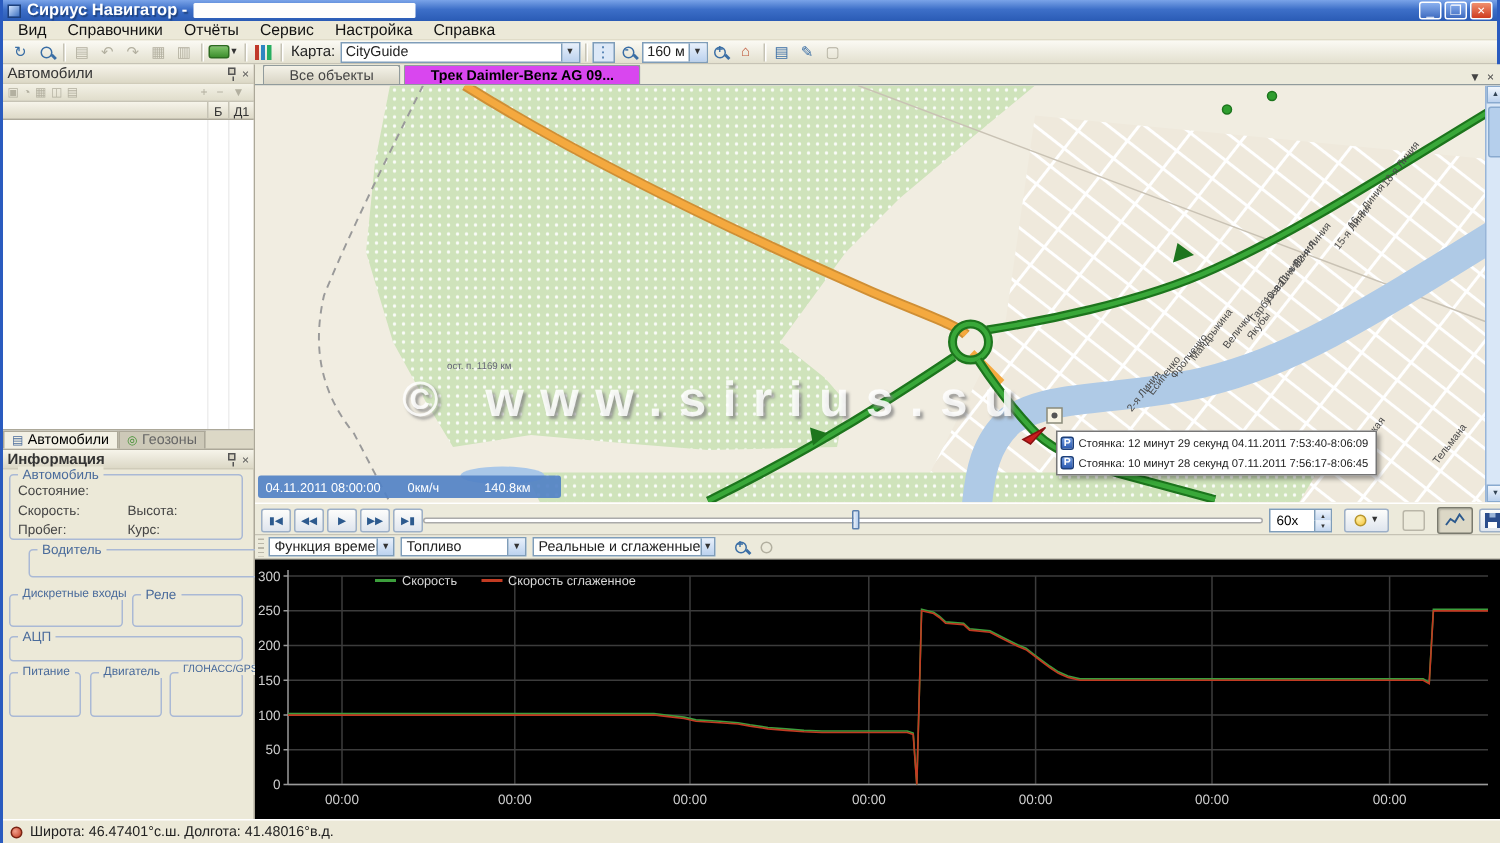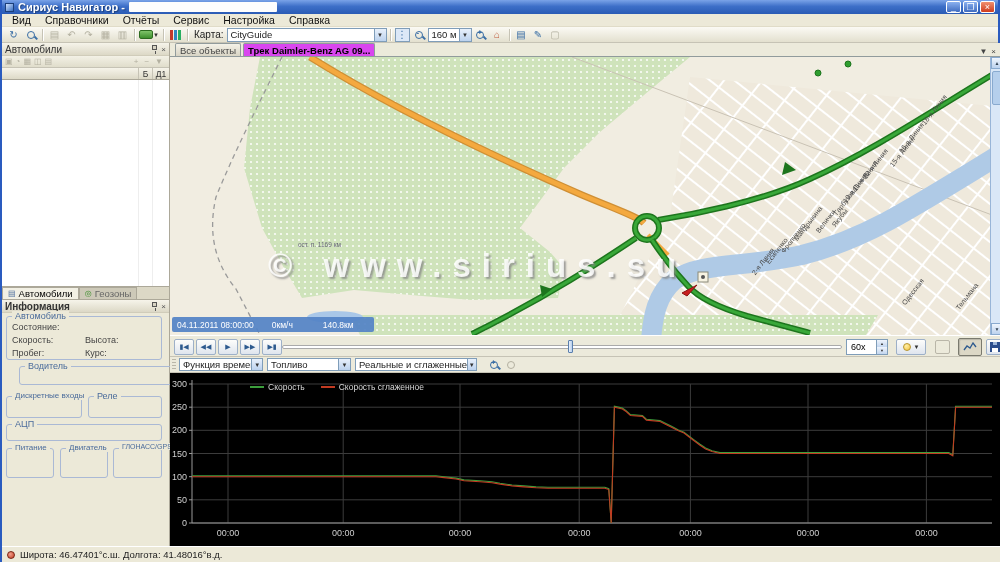--- a/index.html
+++ b/index.html
@@ -78,21 +78,21 @@
     color:#333; background:linear-gradient(180deg,#f6f4ea,#dcd8c6); border-bottom:1px solid #d0ccba; }
   .grp { position:absolute; border:1px solid #aab9d5; border-radius:3px; }
   .grp > .glabel { position:absolute; top:-6px; left:5px; background:#ece9d8; padding:0 3px;
     font-size:9px; color:#4a6b9b; white-space:nowrap; }
   .fld { position:absolute; font-size:9px; color:#444; white-space:nowrap; }
 
   
   .main { position:absolute; left:168px; top:43px; width:832px; height:503px; background:#ece9d8; }
   .maptabs { position:absolute; left:0; top:0; width:832px; height:14px; background:#eceadb;
     border-bottom:1px solid #919b9c; display:flex; align-items:flex-end; padding-left:5px; }
-  .mtab { height:13px; font-size:9.5px; padding:0 4px; display:flex; align-items:center;
+  .mtab { height:13px; font-size:9.5px; padding:0 17px; display:flex; align-items:center;
     border:1px solid #919b9c; border-bottom:none; border-radius:2px 2px 0 0;
     background:linear-gradient(180deg,#f4f2e8,#d8d4c4); color:#444; margin-right:2px; }
   .mtab.active { background:#d946ef; font-weight:bold; color:#000; }
   .maptabs .tright { margin-left:auto; display:flex; gap:4px; padding-right:6px; font-size:8px; color:#444; }
 
   .map { position:absolute; left:0; top:14px; width:832px; height:278px; background:#f1ede1; overflow:hidden; }
   .map svg { position:absolute; left:0; top:0; }
   .watermark { position:absolute; left:98px; top:190px; font-size:33px; font-weight:bold;
     letter-spacing:11px; color:rgba(255,255,255,0.85); text-shadow:2px 2px 2px rgba(130,130,130,0.75);
     white-space:nowrap; pointer-events:none; }
@@ -392,20 +392,30 @@
           <span class="street" style="left: 615px; top: 190px;">Фролченко</span>
           <span class="street" style="left: 600px; top: 201px;">Есипенко</span>
           <span class="street" style="left: 586px; top: 212px;">2-я Линия</span>
           <span class="street" style="left: 736px; top: 242px;">Одесская</span>
           <span class="street" style="left: 790px; top: 247px;">Тельмана</span>
         </div>
 
       <div class="watermark">© www.sirius.su</div>
       <div class="station">ост. п. 1169 км</div>
 
+      <div class="tooltip">
+        <div class="row">
+          <span class="picon">P</span>
+          <span class="ttext">Стоянка: 12 минут 29 секунд 04.11.2011 7:53:40-8:06:09</span>
+        </div>
+        <div class="row">
+          <span class="picon">P</span>
+          <span class="ttext">Стоянка: 10 минут 28 секунд 07.11.2011 7:56:17-8:06:45</span>
+        </div>
+      </div>
 
       <div class="dateoverlay">
         <span>04.11.2011 08:00:00</span>
         <span style="margin-left:18px;">0км/ч</span>
         <span style="margin-left:30px;text-align:center;">140.8км</span>
       </div>
 
       <div class="mapscroll">
         <span class="sbtn" style="top:0;">▲</span>
         <span class="thumb"></span>

